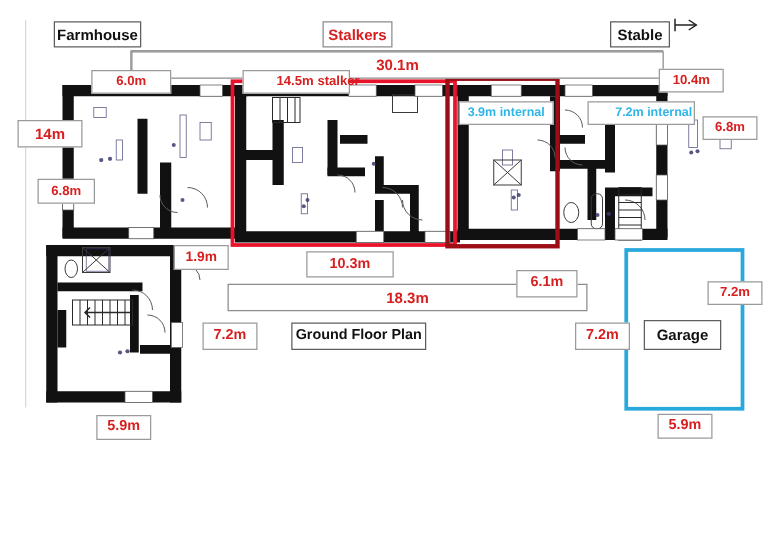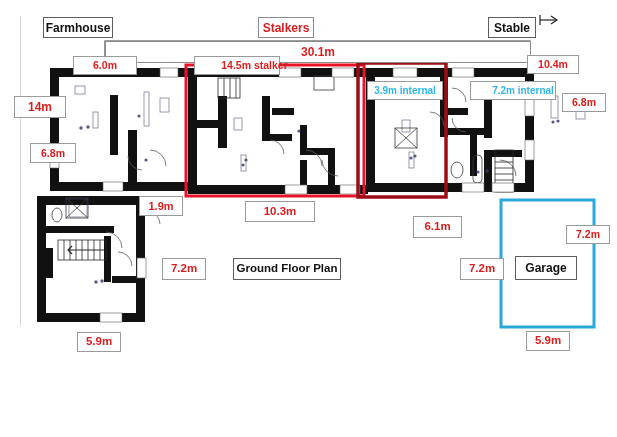--- a/index.html
+++ b/index.html
@@ -269,20 +269,21 @@
   <div class="measure-icon" style="left:538px; top:13px; width:22px; height:14px;">
     <svg viewBox="0 0 22 14" width="22" height="14">
       <line x1="2" y1="2" x2="2" y2="12" stroke="#222" stroke-width="1.2"></line>
       <line x1="2" y1="7" x2="19" y2="7" stroke="#222" stroke-width="1.2"></line>
       <path d="M13 3 L19 7 L13 11" fill="none" stroke="#222" stroke-width="1.2"></path>
     </svg>
   </div>
 
   <div class="span-box" style="left:105px; top:41px; width:426px; height:22px; font-size:12px;">30.1m</div>
 
+  <div class="span-box" style="left:182px; top:227px; width:288px; height:22px; font-size:12px;">18.3m</div>
 
   <div class="label-box dim" style="left:73px; top:56px; width:64px; height:19px; font-size:10.5px;">6.0m</div>
 
   <div class="label-box dim" style="left:14px; top:96px; width:52px; height:22px; font-size:12px;">14m</div>
 
   <div class="label-box dim" style="left:30px; top:143px; width:46px; height:20px; font-size:10.5px;">6.8m</div>
 
   <div class="label-box dim" style="left:139px; top:196px; width:44px; height:20px; font-size:11px;">1.9m</div>
 
   <div class="label-box dim" style="left:162px; top:258px; width:44px; height:22px; font-size:11.5px;">7.2m</div>

